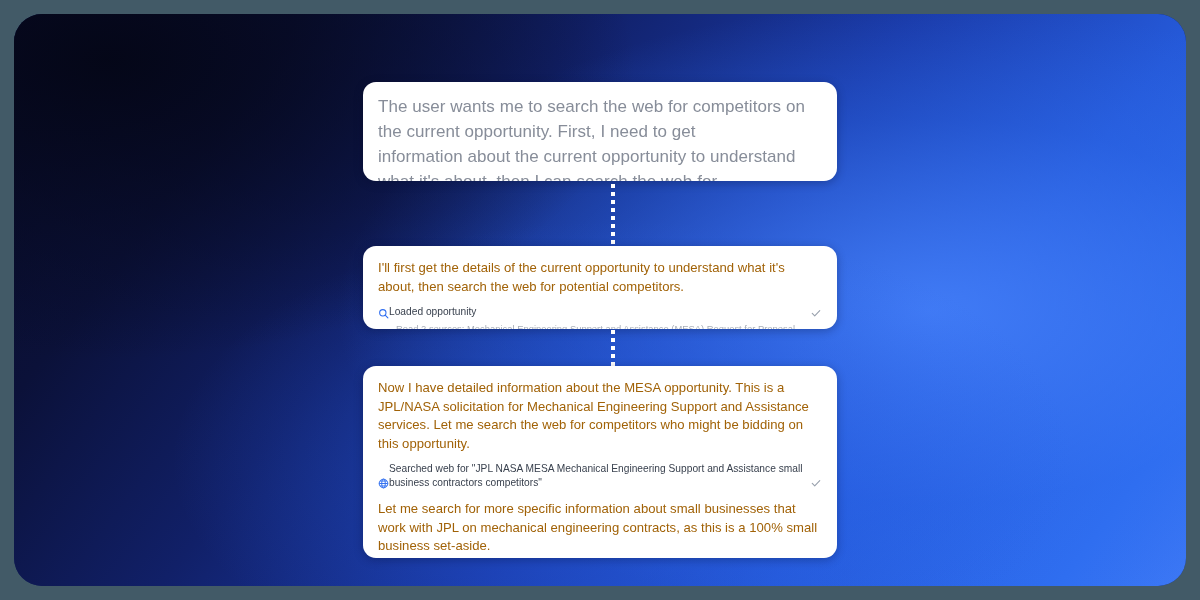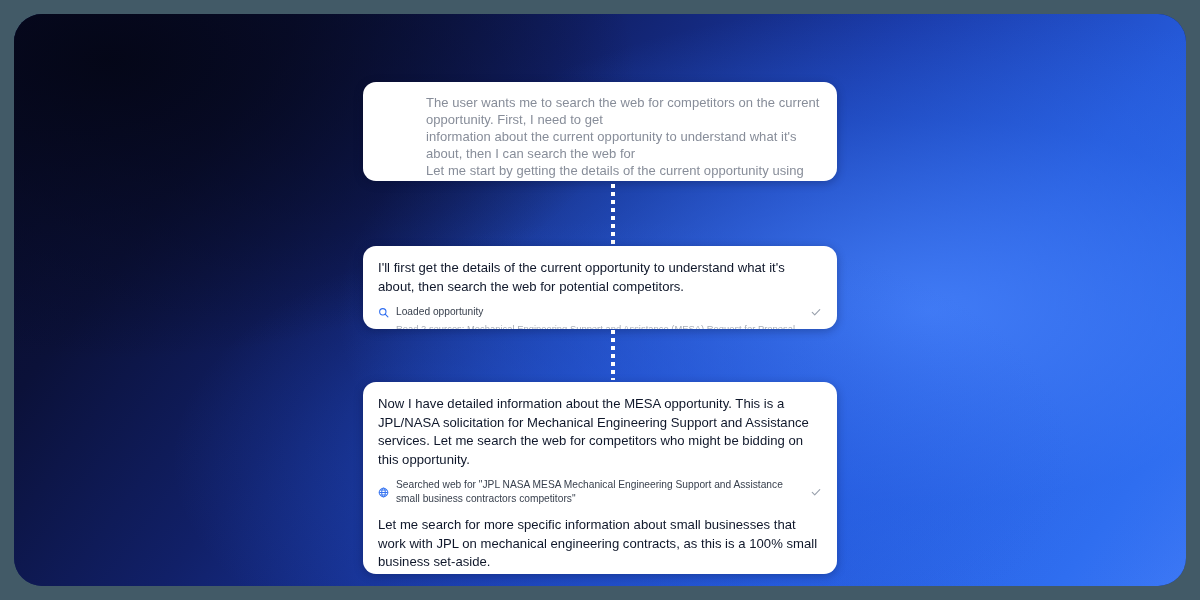--- a/index.html
+++ b/index.html
@@ -54,53 +54,50 @@
     overflow:hidden;
   }
 
   
   #card-thinking{
     left:349px;top:68px;width:474px;height:99px;
     padding:12px 15px 11px 15px;
   }
   #card-thinking .line{
     color:#878d99;
-    font-size:13px;
-    line-height:17px;
+    font-size:17px;
+    line-height:25px;
     letter-spacing:.05px;
-    margin-left:48px;
   }
 
   
   #card-plan{
     left:349px;top:232px;width:474px;height:83px;
     padding:13px 15px 0 15px;
   }
   
   #card-research{
     left:349px;top:352px;width:474px;height:192px;
     padding:13px 15px 4px 15px;
-    margin-top:16px;
   }
 
   .assistant-text{
-    color:#0f172a;
+    color:#a16207;
     font-size:13.1px;
     line-height:18.6px;
     letter-spacing:.02px;
   }
 
   
   .tool{
     margin-top:9px;
   }
   .tool-head{
     display:flex;
-    align-items:center;
-    gap:7px;
+    align-items:flex-end;
   }
   .tool-ico{
     flex:0 0 auto;
     width:11px;height:11px;
     margin-top:2px;
     color:#2f6ef0;
     display:block;
   }
   .tool-ico svg{display:block;width:11px;height:11px;}
   .tool-title{

